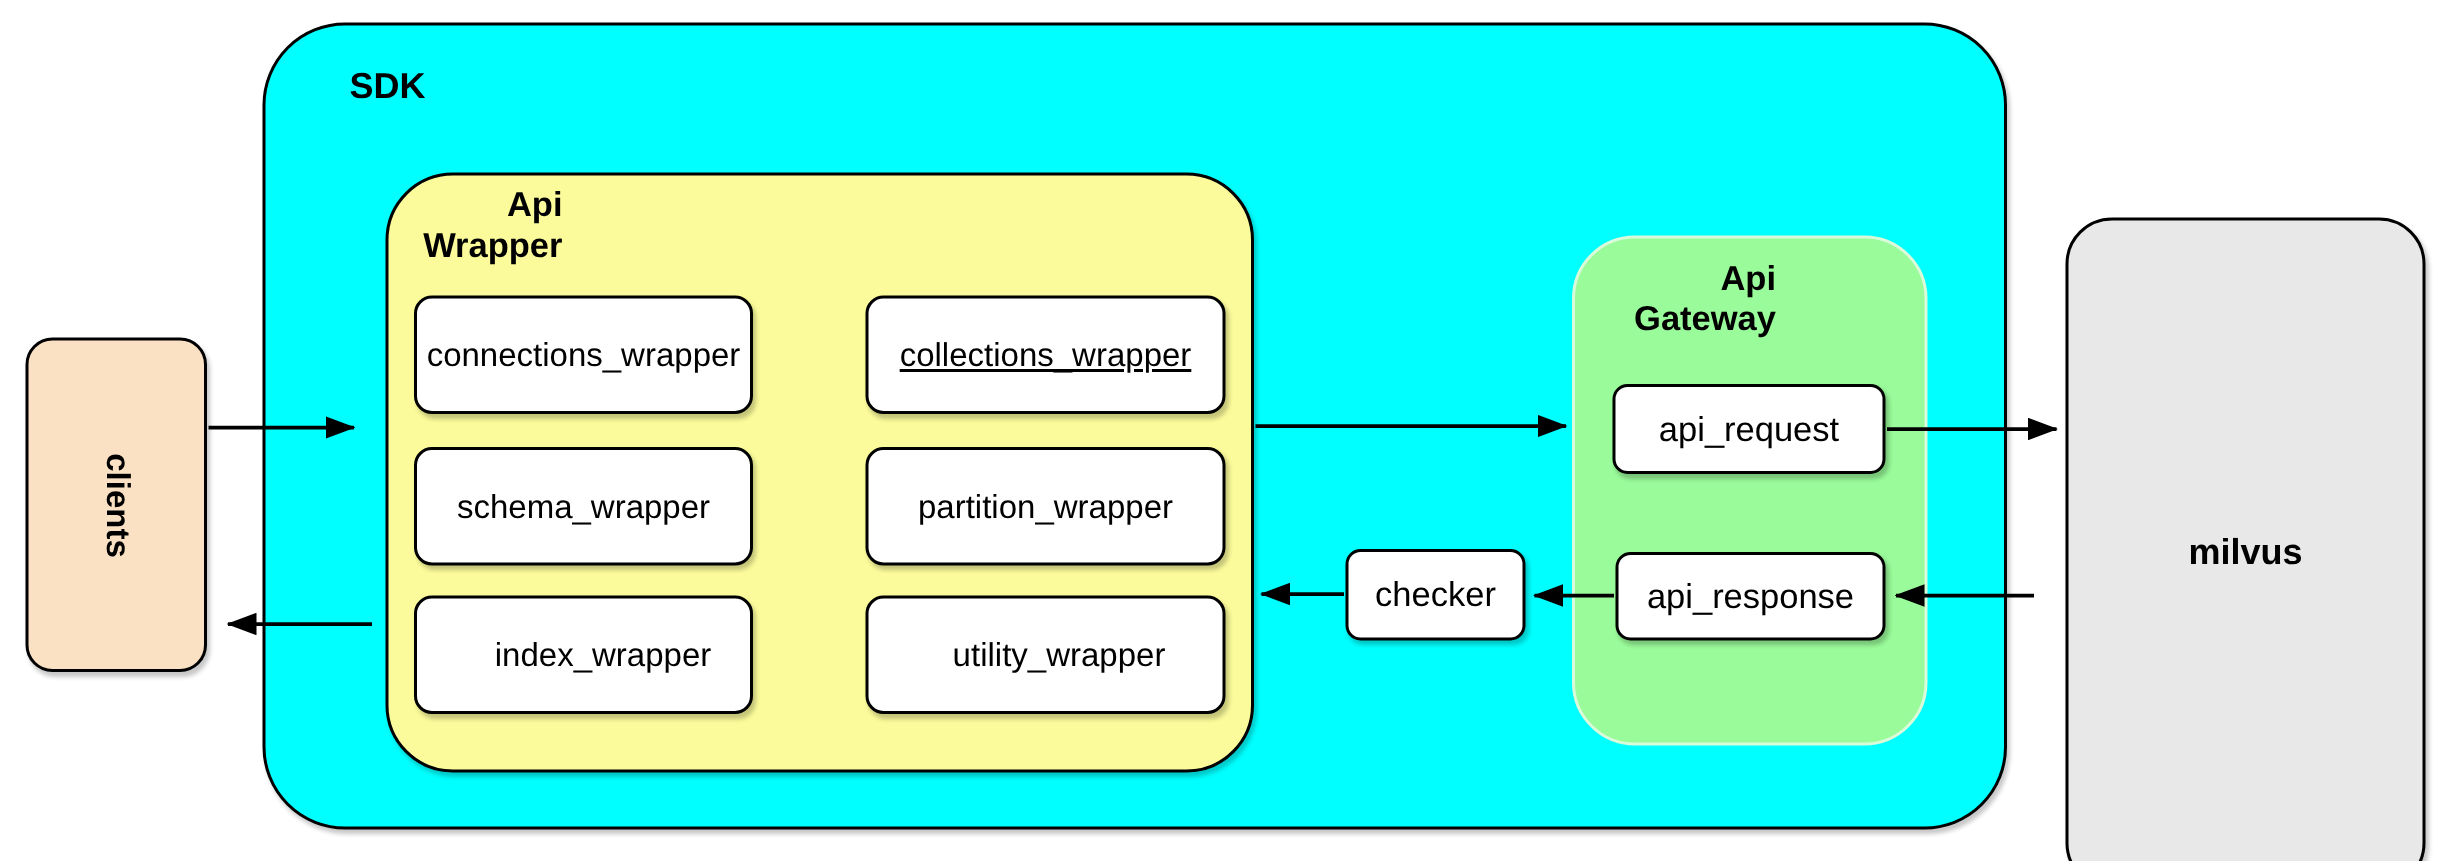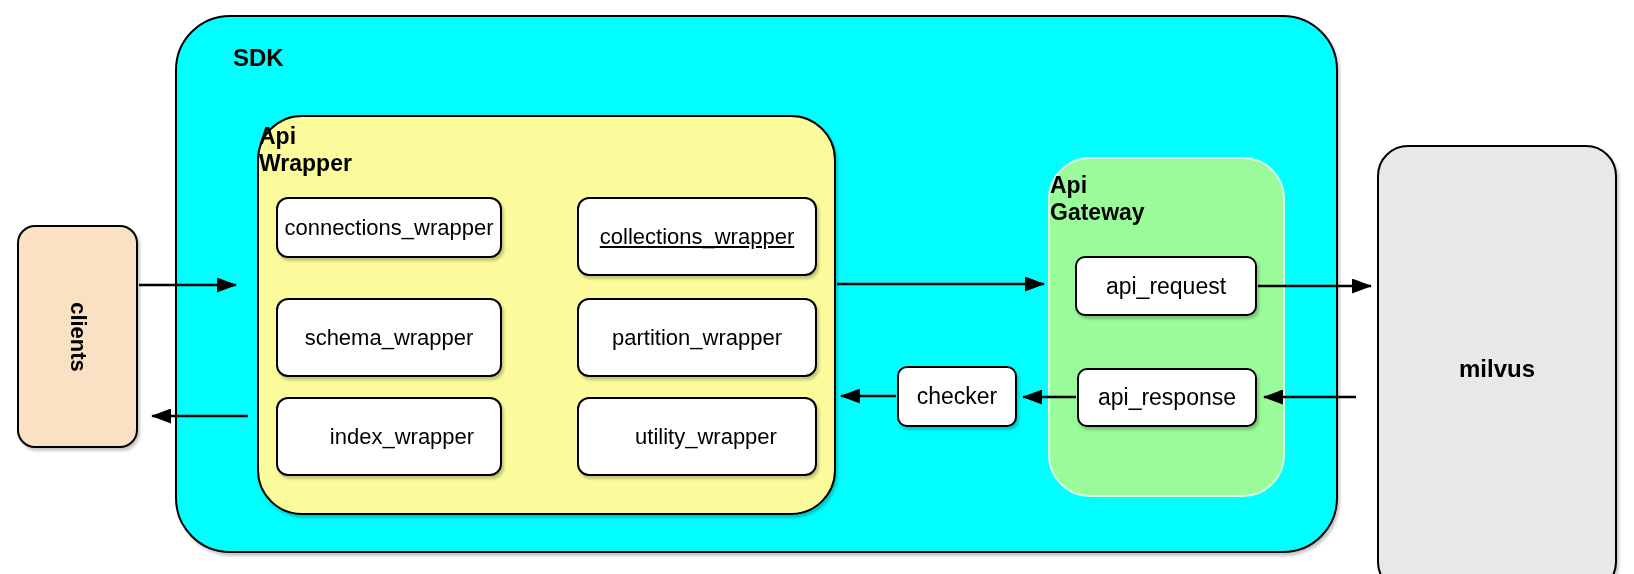--- a/index.html
+++ b/index.html
@@ -19,21 +19,21 @@
     box-shadow: 2px 3px 3px rgba(0,0,0,0.22);
   }
   .container-label {
     position: absolute;
     font-weight: bold;
     font-size: 24px;
     line-height: 27px;
     white-space: pre;
   }
   .two-line {
-    text-align: left;
+    text-align: right;
     font-size: 23px;
   }
   .leaf {
     display: flex;
     align-items: center;
     justify-content: center;
     background: #ffffff;
     border-radius: 12px;
     font-size: 22px;
   }
@@ -68,21 +68,21 @@
 <div class="stage">
 
   <div class="node" style="left: 175px; top: 15px; width: 1163px; height: 538px; border-radius: 55px; background-color: rgb(0, 255, 255);">
     <div class="container-label" style="left:56px; top:27px;">SDK</div>
   </div>
 
   <div class="node" style="left: 257px; top: 115px; width: 579px; height: 400px; border-radius: 45px; background-color: rgb(251, 251, 155);">
     <div class="container-label two-line" style="left:0px; top:6px; width:116px;"><span>Api</span><br><span>Wrapper</span></div>
   </div>
 
-  <div class="node leaf" style="left:276px; top:197px; width:226px; height:61px;">connections_wrapper</div>
+  <div class="node leaf" style="left:276px; top:197px; width:226px; height:79px;">connections_wrapper</div>
   <div class="node leaf" style="left:577px; top:197px; width:240px; height:79px;text-decoration:underline;">collections_wrapper</div>
   <div class="node leaf" style="left:276px; top:298px; width:226px; height:79px;">schema_wrapper</div>
   <div class="node leaf" style="left:577px; top:298px; width:240px; height:79px;">partition_wrapper</div>
   <div class="node leaf" style="left:276px; top:397px; width:226px; height:79px;padding-left:26px;">index_wrapper</div>
   <div class="node leaf" style="left:577px; top:397px; width:240px; height:79px;padding-left:18px;">utility_wrapper</div>
 
   <div class="node" style="left: 1048px; top: 157px; width: 237px; height: 340px; border-radius: 42px; border: 2px solid rgb(217, 251, 217); box-shadow: none; background-color: rgb(153, 251, 153);">
     <div class="container-label two-line" style="left:0px; top:13px; width:134px;"><span>Api</span><br><span>Gateway</span></div>
   </div>
 

